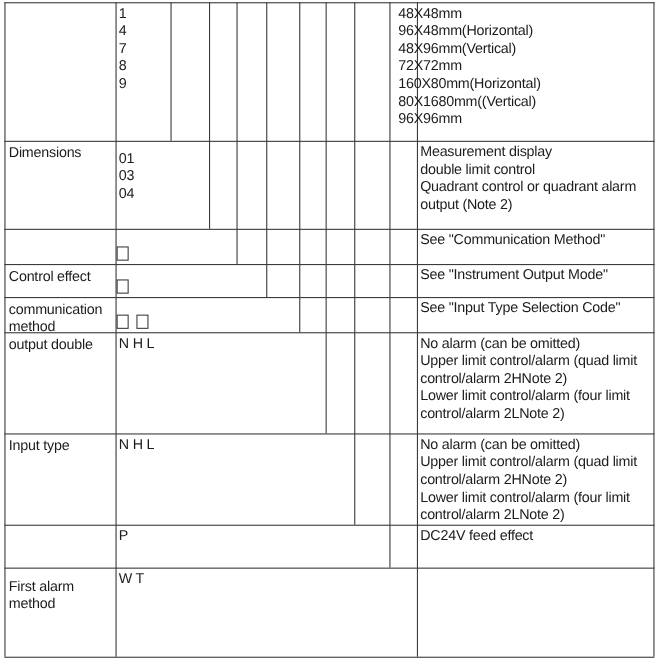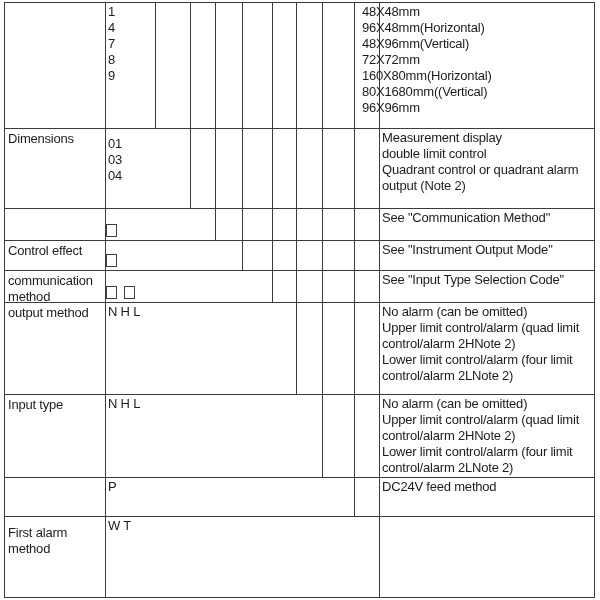--- a/index.html
+++ b/index.html
@@ -85,32 +85,32 @@
     <div class="tofu" style="left: 106px; top: 224px;"></div>
     <div class="cell" style="left: 382px; top: 210px;">See "Communication Method"</div>
     <div class="cell" style="left: 8px; top: 243px; text-align: center;">Control effect</div>
     <div class="tofu" style="left: 106px; top: 254px;"></div>
     <div class="cell" style="left: 382px; top: 242px;">See "Instrument Output Mode"</div>
     <div class="cell" style="left: 8px; top: 273px;">communication
 method</div>
     <div class="tofu" style="left: 106px; top: 286px;"></div>
     <div class="tofu" style="left: 124px; top: 286px;"></div>
     <div class="cell" style="left: 382px; top: 272px;">See "Input Type Selection Code"</div>
-    <div class="cell" style="left: 8px; top: 305px;">output method</div>
+    <div class="cell" style="left: 8px; top: 305px;">output double</div>
     <div class="cell" style="left: 108px; top: 304px;">N H L</div>
     <div class="cell" style="left: 382px; top: 304px;">No alarm (can be omitted)
 Upper limit control/alarm (quad limit
 control/alarm 2HNote 2)
 Lower limit control/alarm (four limit
 control/alarm 2LNote 2)</div>
     <div class="cell" style="left: 8px; top: 397px;">Input type</div>
     <div class="cell" style="left: 108px; top: 396px;">N H L</div>
     <div class="cell" style="left: 382px; top: 396px;">No alarm (can be omitted)
 Upper limit control/alarm (quad limit
 control/alarm 2HNote 2)
 Lower limit control/alarm (four limit
 control/alarm 2LNote 2)</div>
     <div class="cell" style="left: 108px; top: 479px;">P</div>
-    <div class="cell" style="left: 382px; top: 479px;">DC24V feed method</div>
+    <div class="cell" style="left: 382px; top: 479px;">DC24V feed effect</div>
     <div class="cell" style="left: 8px; top: 525px;">First alarm
 method</div>
     <div class="cell" style="left: 108px; top: 518px; text-align: center;">W T</div>
   </div>
 
 </body></html>

